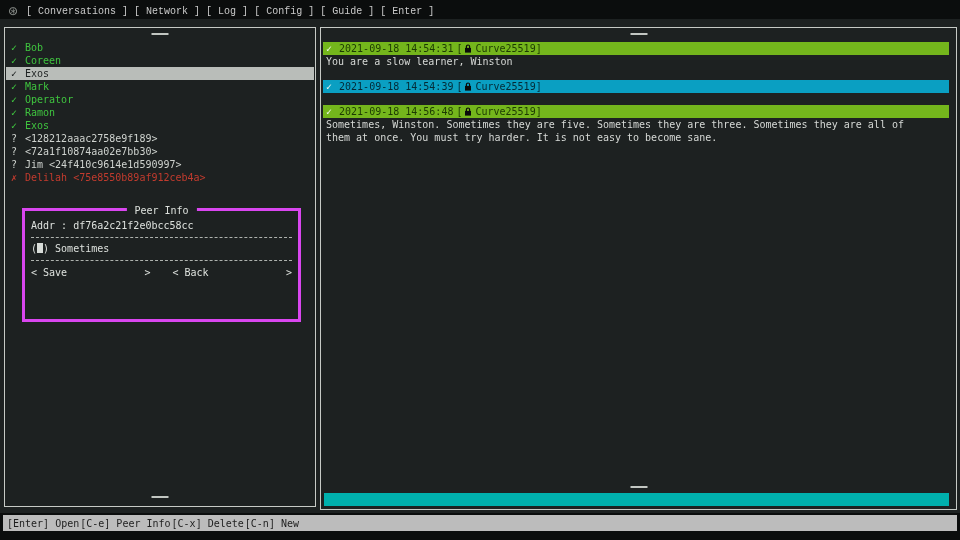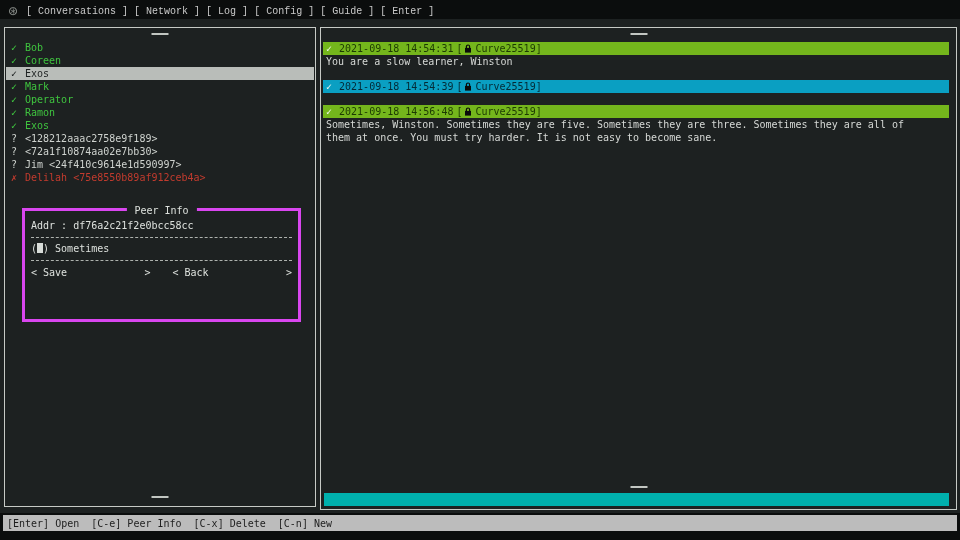--- a/index.html
+++ b/index.html
@@ -71,21 +71,21 @@
   .lock{display:inline-flex;margin:0 3px 0 2px;}
   .lock svg{display:block;}
   .msg-body{color:#d6d9d6;line-height:13px;max-width:598px;padding-left:3px;white-space:pre-wrap;}
 
   .input-bar{position:absolute;left:3px;right:7px;bottom:3px;height:13px;background:#00b0ad;}
 
   
   .statusbar{
     position:absolute;left:3px;right:3px;top:515px;height:16px;
     background:#bcbcbc;color:#1e1e1e;display:flex;align-items:center;
-    gap:12px;padding-left:4px;white-space:pre;
+    gap:1px;padding-left:4px;white-space:pre;
   }
   .hint{white-space:pre;}
 </style>
 </head>
 <body>
 
 <div class="workspace"></div>
 
 <div class="menubar">
   <span class="app-icon">⊛</span>

